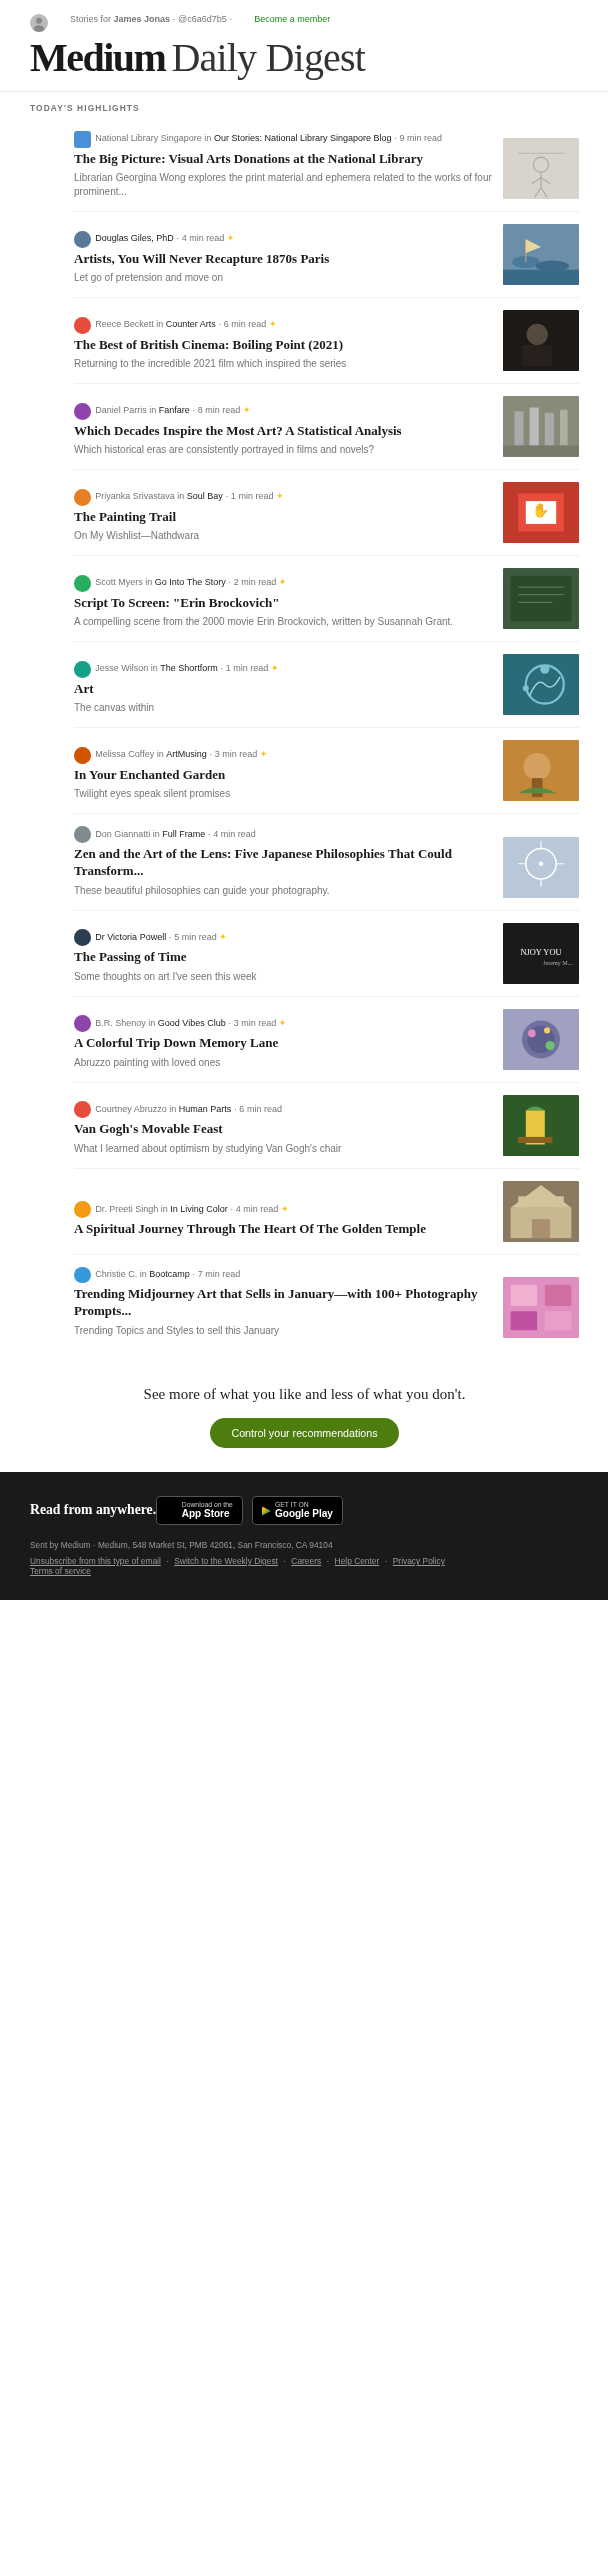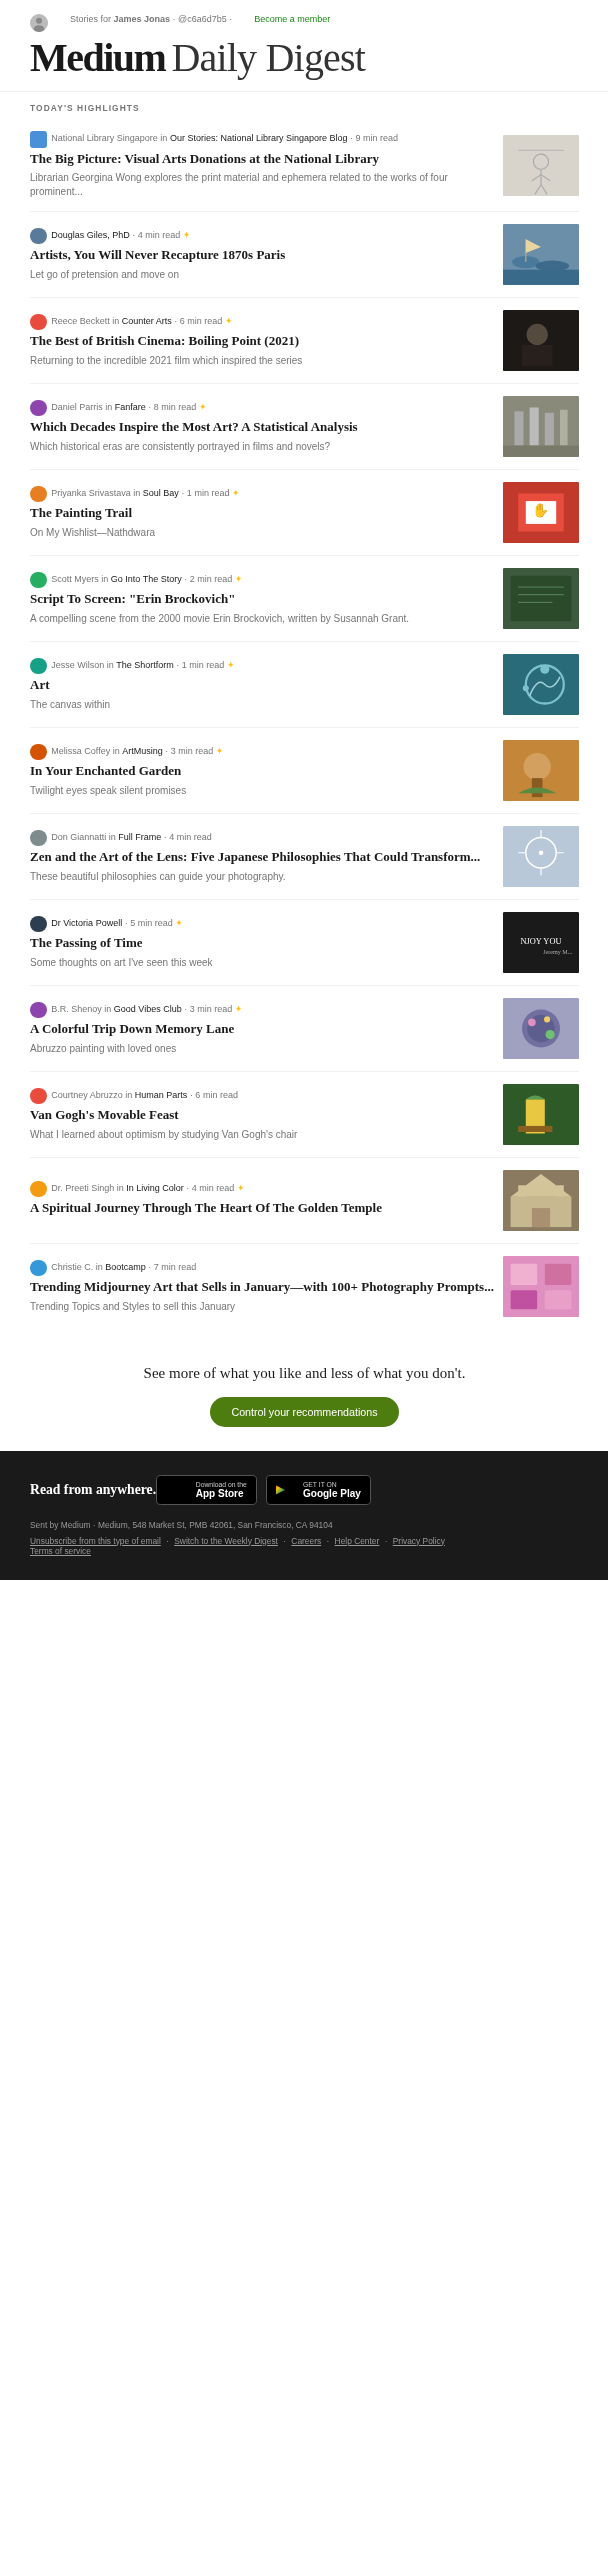--- a/index.html
+++ b/index.html
@@ -69,23 +69,24 @@
       letter-spacing: 1.1px;
       color: #757575;
       padding: 10.7px 30px 0 30px;
       text-transform: uppercase;
     }
     .articles-list {
       padding: 6px 30px;
     }
     .article-item {
       display: flex;
-      align-items: center;
+      align-items: flex-end;
       padding: 12px 0;
       border-bottom: 0.8px solid #f0f0f0;
+      margin-left: 44px;
     }
     .article-item:last-child {
       border-bottom: none;
     }
     .article-content {
       flex: 1;
     }
     .article-meta {
       display: flex;
       align-items: center;
@@ -214,21 +215,21 @@
       gap: 9px;
       align-items: center;
     }
     .app-store-btn {
       background: #000;
       border: 0.8px solid #555;
       border-radius: 4.6px;
       padding: 4.6px 9px;
       display: flex;
       align-items: center;
-      gap: 18px;
+      gap: 4px;
       color: #fff;
       cursor: pointer;
     }
     .app-store-btn-inner {
       display: flex;
       flex-direction: column;
     }
     .app-store-label {
       font-family: -apple-system, BlinkMacSystemFont, 'Segoe UI', sans-serif;
       font-size: 6.8px;

